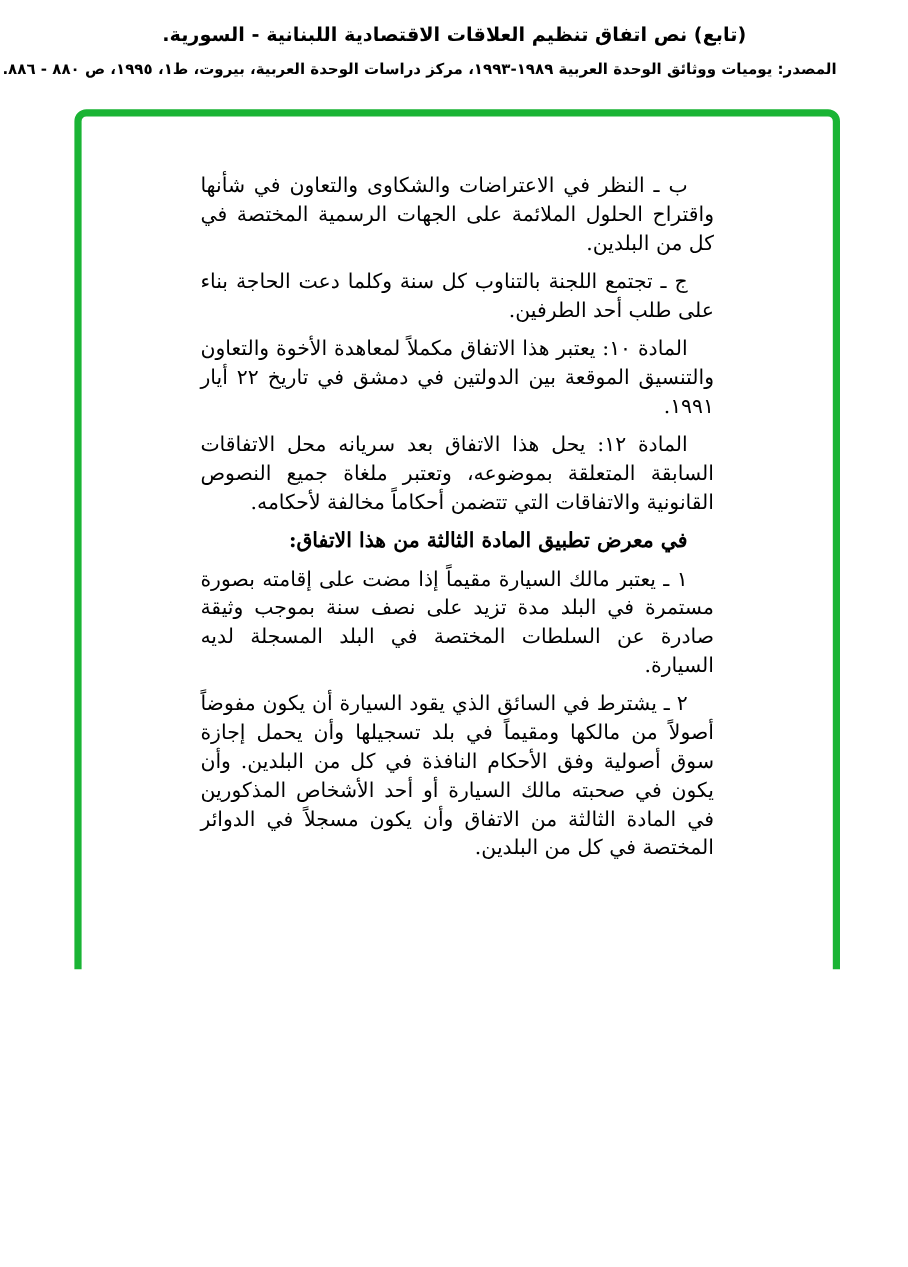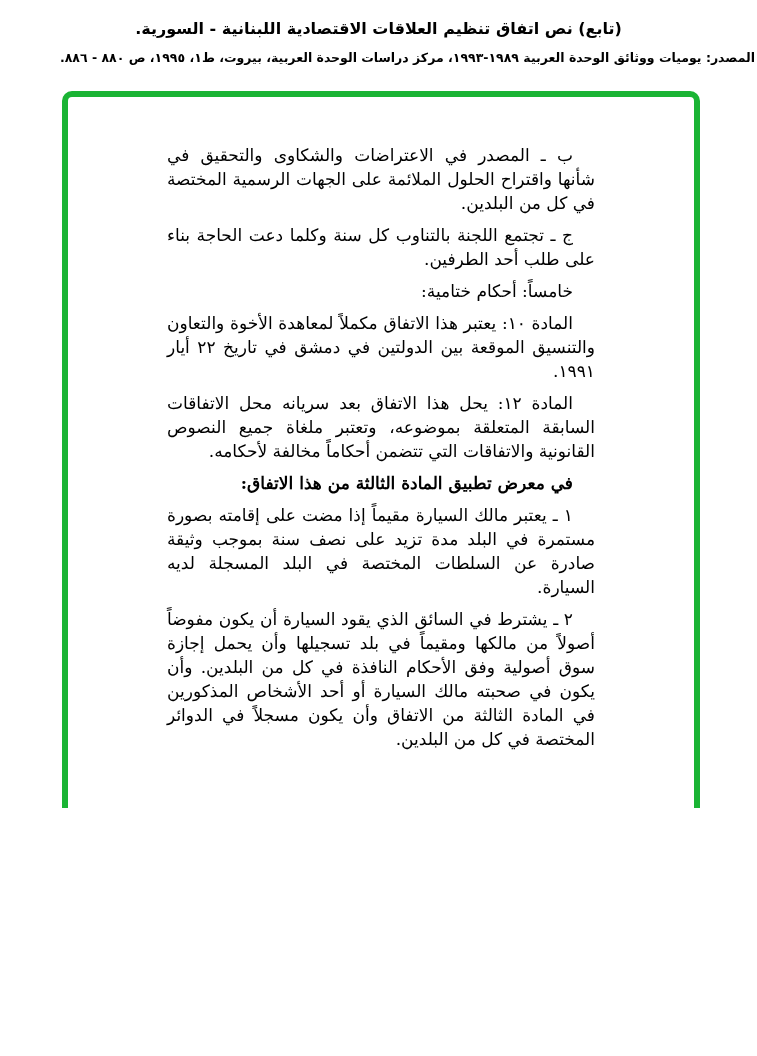--- a/index.html
+++ b/index.html
@@ -27,21 +27,21 @@
     font-weight: bold;
     font-size: 16px;
     line-height: 26px;
     white-space: nowrap;
   }
   .header-source {
     position: absolute;
     top: 48px;
     left: 2px;
     right: 2px;
-    text-align: right;
+    text-align: left;
     direction: rtl;
     font-family: "DejaVu Sans", "Liberation Sans", sans-serif;
     font-weight: bold;
     font-size: 12.5px;
     line-height: 20px;
     white-space: nowrap;
   }
   .green-box {
     position: absolute;
     left: 62px;
@@ -86,23 +86,22 @@
 
 <div class="page">
 
   <div class="header-title">(تابع) نص اتفاق تنظيم العلاقات الاقتصادية اللبنانية - السورية.</div>
 
   <div class="header-source">المصدر: يوميات ووثائق الوحدة العربية ١٩٨٩-١٩٩٣، مركز دراسات الوحدة العربية، بيروت، ط١، ١٩٩٥، ص ٨٨٠ - ٨٨٦.</div>
 
   <div class="green-box"></div>
 
   <div class="text-column">
-    <p>ب ـ المصدر في الاعتراضات والشكاوى والتحقيق في شأنها واقتراح الحلول الملائمة على الجهات الرسمية المختصة في كل من البلدين.</p>
+    <p>ب ـ النظر في الاعتراضات والشكاوى والتعاون في شأنها واقتراح الحلول الملائمة على الجهات الرسمية المختصة في كل من البلدين.</p>
     <p>ج ـ تجتمع اللجنة بالتناوب كل سنة وكلما دعت الحاجة بناء على طلب أحد الطرفين.</p>
-    <p>خامساً: أحكام ختامية:</p>
     <p>المادة ١٠: يعتبر هذا الاتفاق مكملاً لمعاهدة الأخوة والتعاون والتنسيق الموقعة بين الدولتين في دمشق في تاريخ ٢٢ أيار ١٩٩١.</p>
     <p>المادة ١٢: يحل هذا الاتفاق بعد سريانه محل الاتفاقات السابقة المتعلقة بموضوعه، وتعتبر ملغاة جميع النصوص القانونية والاتفاقات التي تتضمن أحكاماً مخالفة لأحكامه.</p>
     <p class="bold-heading">في معرض تطبيق المادة الثالثة من هذا الاتفاق:</p>
     <p>١ ـ يعتبر مالك السيارة مقيماً إذا مضت على إقامته بصورة مستمرة في البلد مدة تزيد على نصف سنة بموجب وثيقة صادرة عن السلطات المختصة في البلد المسجلة لديه السيارة.</p>
     <p>٢ ـ يشترط في السائق الذي يقود السيارة أن يكون مفوضاً أصولاً من مالكها ومقيماً في بلد تسجيلها وأن يحمل إجازة سوق أصولية وفق الأحكام النافذة في كل من البلدين. وأن يكون في صحبته مالك السيارة أو أحد الأشخاص المذكورين في المادة الثالثة من الاتفاق وأن يكون مسجلاً في الدوائر المختصة في كل من البلدين.</p>
   </div>
 
   <div class="page-number">١٦</div>
 
 </div>

